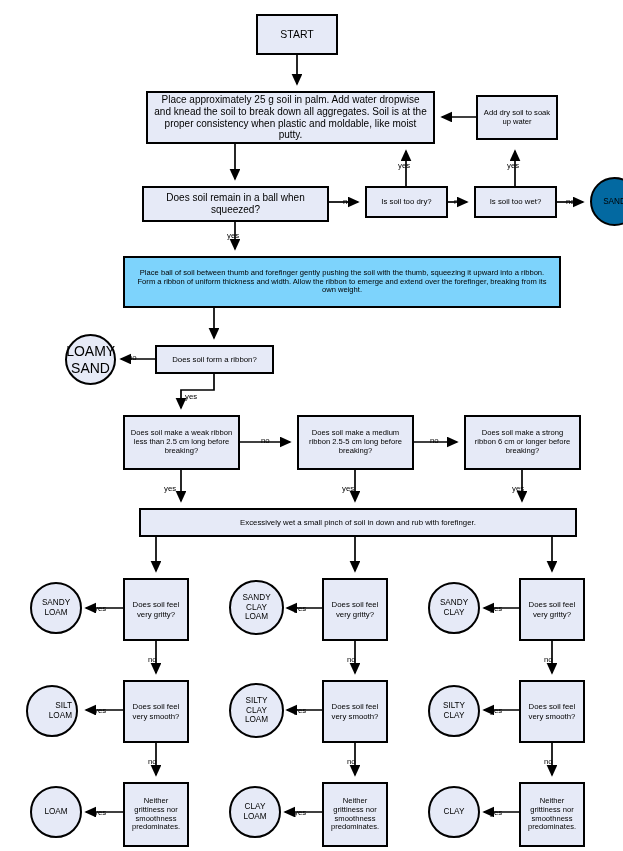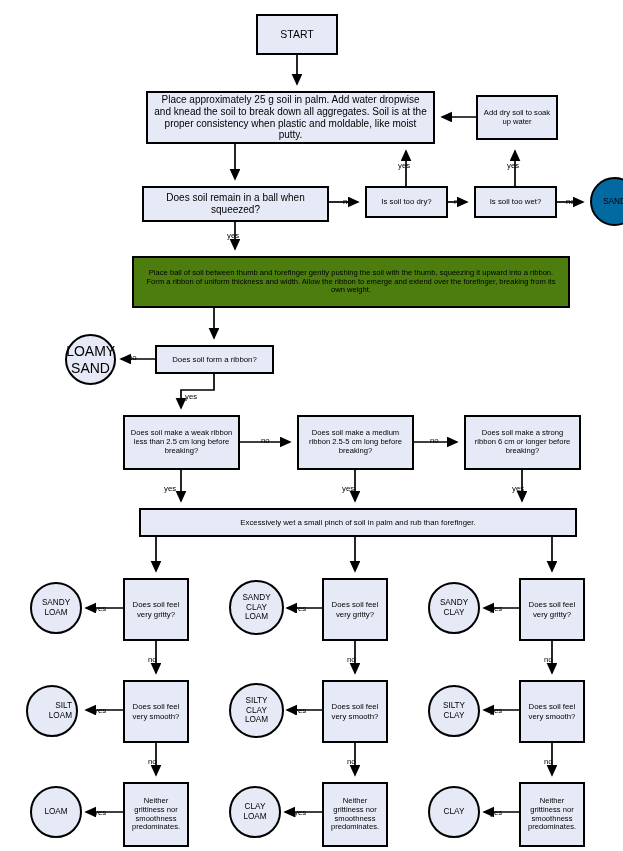--- a/index.html
+++ b/index.html
@@ -77,40 +77,40 @@
       </div>
       <div class="node box" style="left: 341px; top: 186px; width: 83px; height: 32px; font-size: 7.8px; padding: 0px 5px; background: rgb(230, 234, 247); border-color: rgb(0, 0, 0); color: rgb(0, 0, 0);">
         <span>Is soil too dry?</span>
       </div>
       <div class="node box" style="left: 450px; top: 186px; width: 83px; height: 32px; font-size: 7.8px; padding: 0px 5px; background: rgb(230, 234, 247); border-color: rgb(0, 0, 0); color: rgb(0, 0, 0);">
         <span>Is soil too wet?</span>
       </div>
       <div class="node circle" style="left: 566px; top: 177px; width: 49px; height: 49px; font-size: 8.2px; padding: 0px 4px; background: #0369a1; border-color: rgb(0, 0, 0); color: rgb(0, 0, 0);">
         <span>SAND</span>
       </div>
-      <div class="node box" style="left: 108px; top: 256px; width: 438px; height: 52px; font-size: 7.6px; padding: 0px 5px; background: #4d7c0f; border-color: rgb(0, 0, 0); color: rgb(0, 0, 0);">
+      <div class="node box" style="left: 99px; top: 256px; width: 438px; height: 52px; font-size: 7.6px; padding: 0px 5px; background: #7dd3fc; border-color: rgb(0, 0, 0); color: rgb(0, 0, 0);">
         <span>Place ball of soil between thumb and forefinger gently pushing the soil with the thumb, squeezing it upward into a ribbon. Form a ribbon of uniform thickness and width. Allow the ribbon to emerge and extend over the forefinger, breaking from its own weight.</span>
       </div>
       <div class="node circle" style="left: 41px; top: 334px; width: 51px; height: 51px; font-size: 14px; padding: 0px 4px; background: rgb(230, 234, 247); border-color: rgb(0, 0, 0); color: rgb(0, 0, 0);">
         <span>LOAMY SAND</span>
       </div>
       <div class="node box" style="left: 131px; top: 345px; width: 119px; height: 29px; font-size: 7.8px; padding: 0px 5px; background: rgb(230, 234, 247); border-color: rgb(0, 0, 0); color: rgb(0, 0, 0);">
         <span>Does soil form a ribbon?</span>
       </div>
       <div class="node box" style="left: 99px; top: 415px; width: 117px; height: 55px; font-size: 7.6px; padding: 0px 5px; background: rgb(230, 234, 247); border-color: rgb(0, 0, 0); color: rgb(0, 0, 0);">
         <span>Does soil make a weak ribbon less than 2.5 cm long before breaking?</span>
       </div>
       <div class="node box" style="left: 273px; top: 415px; width: 117px; height: 55px; font-size: 7.6px; padding: 0px 5px; background: rgb(230, 234, 247); border-color: rgb(0, 0, 0); color: rgb(0, 0, 0);">
         <span>Does soil make a medium ribbon 2.5-5 cm long before breaking?</span>
       </div>
       <div class="node box" style="left: 440px; top: 415px; width: 117px; height: 55px; font-size: 7.6px; padding: 0px 5px; background: rgb(230, 234, 247); border-color: rgb(0, 0, 0); color: rgb(0, 0, 0);">
         <span>Does soil make a strong ribbon 6 cm or longer before breaking?</span>
       </div>
       <div class="node box" style="left: 115px; top: 508px; width: 438px; height: 29px; font-size: 7.8px; padding: 0px 5px; background: rgb(230, 234, 247); border-color: rgb(0, 0, 0); color: rgb(0, 0, 0);">
-        <span>Excessively wet a small pinch of soil in palm and rub than forefinger.</span>
+        <span>Excessively wet a small pinch of soil in down and rub with forefinger.</span>
       </div>
       <div class="node circle" style="left: 6px; top: 582px; width: 52px; height: 52px; font-size: 8.2px; padding: 0px 4px; background: rgb(230, 234, 247); border-color: rgb(0, 0, 0); color: rgb(0, 0, 0);">
         <span>SANDY LOAM</span>
       </div>
       <div class="node box" style="left: 99px; top: 578px; width: 66px; height: 63px; font-size: 7.8px; padding: 0px 5px; background: rgb(230, 234, 247); border-color: rgb(0, 0, 0); color: rgb(0, 0, 0);">
         <span>Does soil feel very gritty?</span>
       </div>
       <div class="node circle" style="left: 205px; top: 580px; width: 55px; height: 55px; font-size: 8.2px; padding: 0px 4px; background: rgb(230, 234, 247); border-color: rgb(0, 0, 0); color: rgb(0, 0, 0);">
         <span>SANDY CLAY LOAM</span>
       </div>

